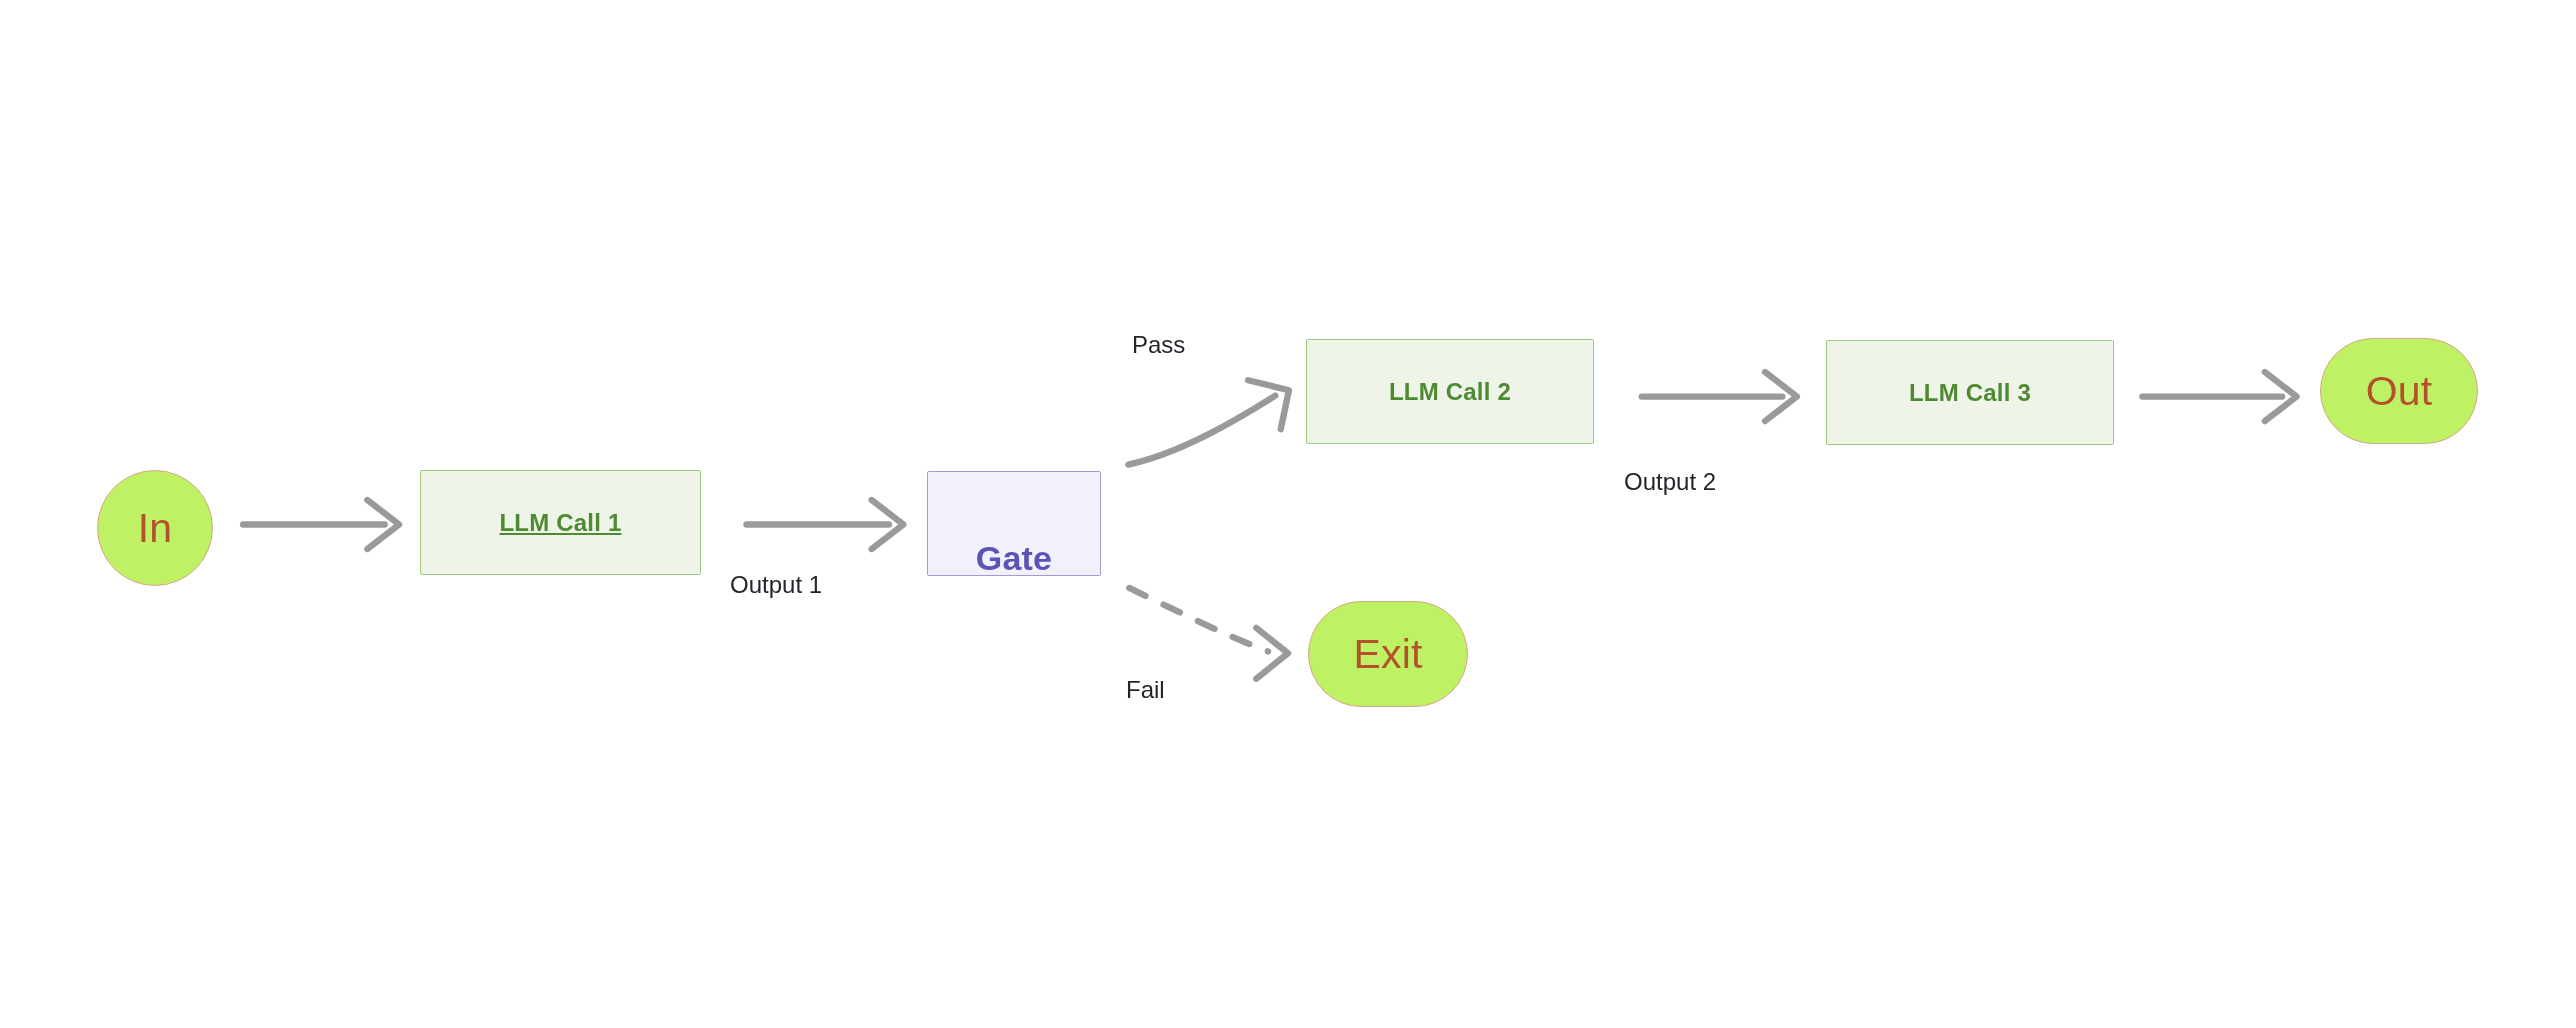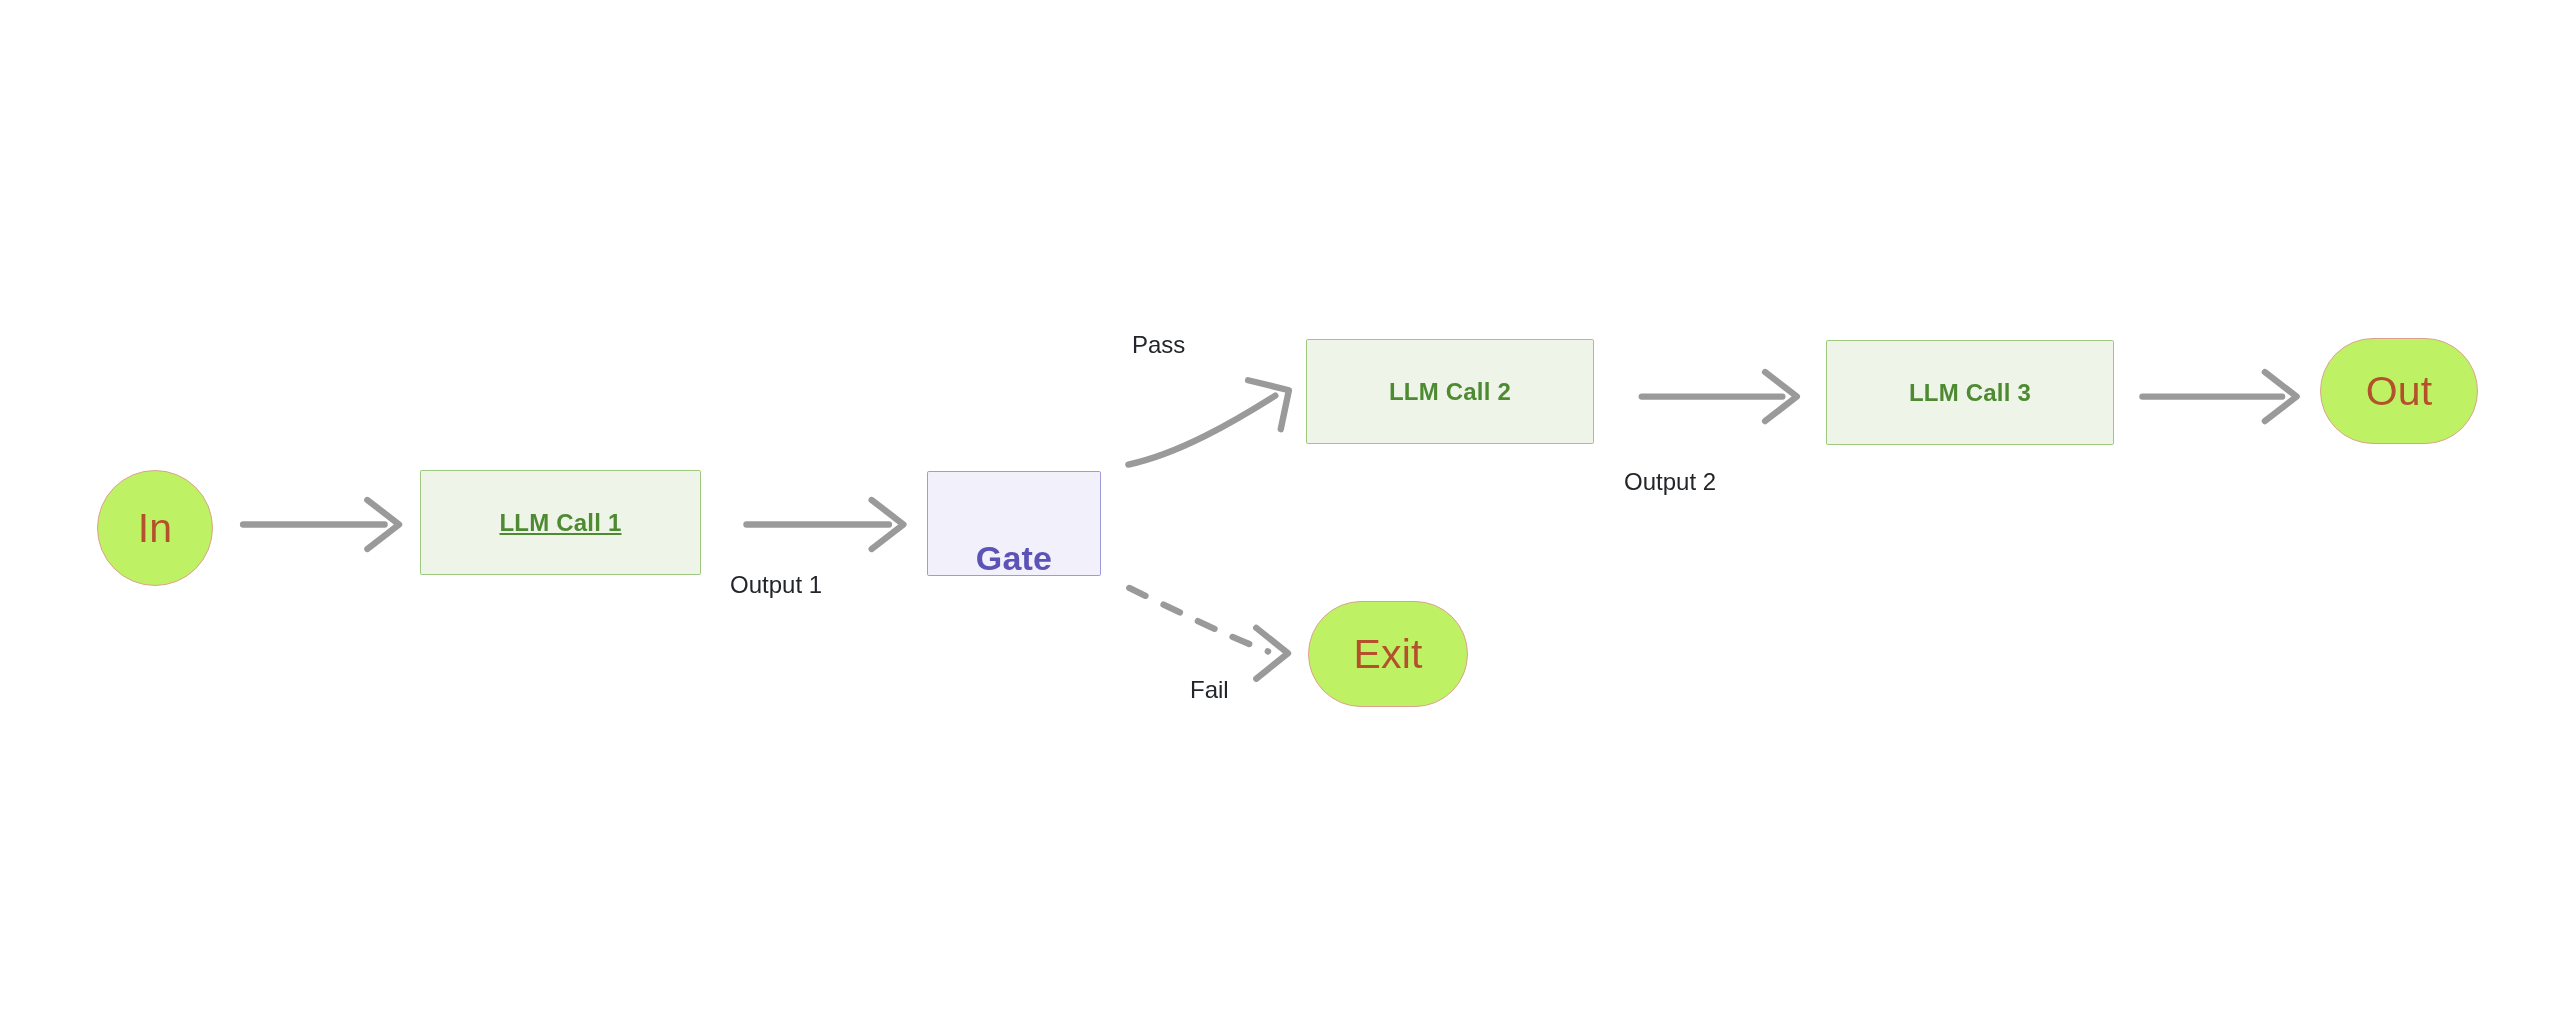--- a/index.html
+++ b/index.html
@@ -150,16 +150,16 @@
   <div class="node terminal pill" style="left:2320px; top:338px; width:158px; height:106px;">
     <span>Out</span>
   </div>
 
   <div class="edge-label" style="left:730px; top:561px;margin-top:12px;">Output 1</div>
 
   <div class="edge-label" style="left:1624px; top:434px;margin-top:36px;">Output 2</div>
 
   <div class="edge-label" style="left:1132px; top:333px;">Pass</div>
 
-  <div class="edge-label" style="left:1190px; top:678px;">Fail</div>
+  <div class="edge-label" style="left:1126px; top:678px;">Fail</div>
 
 </div>
 
 
 </body></html>

